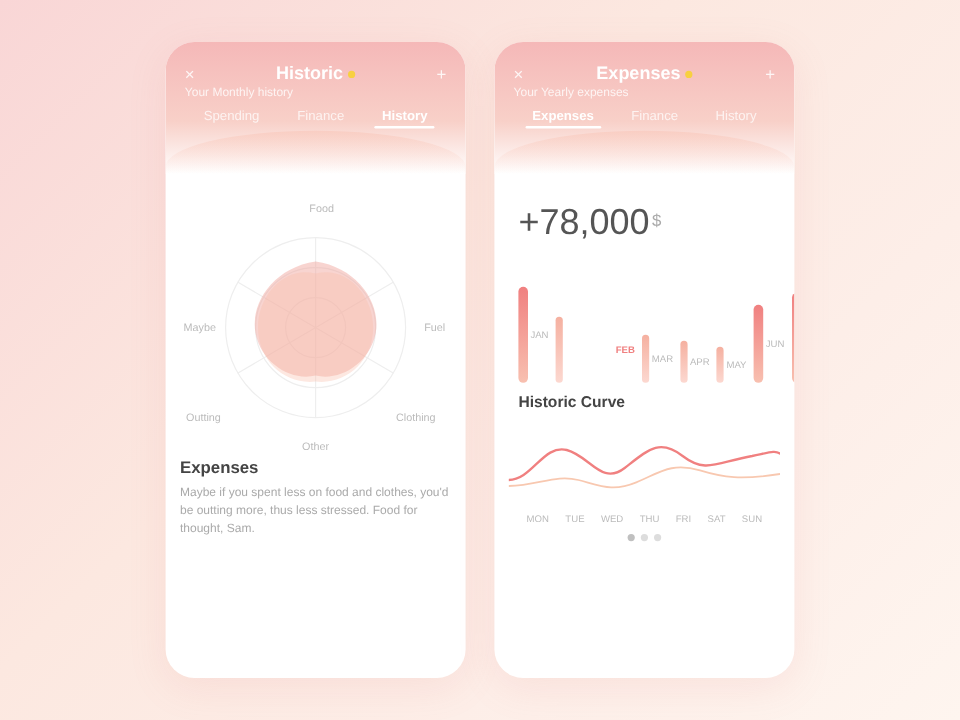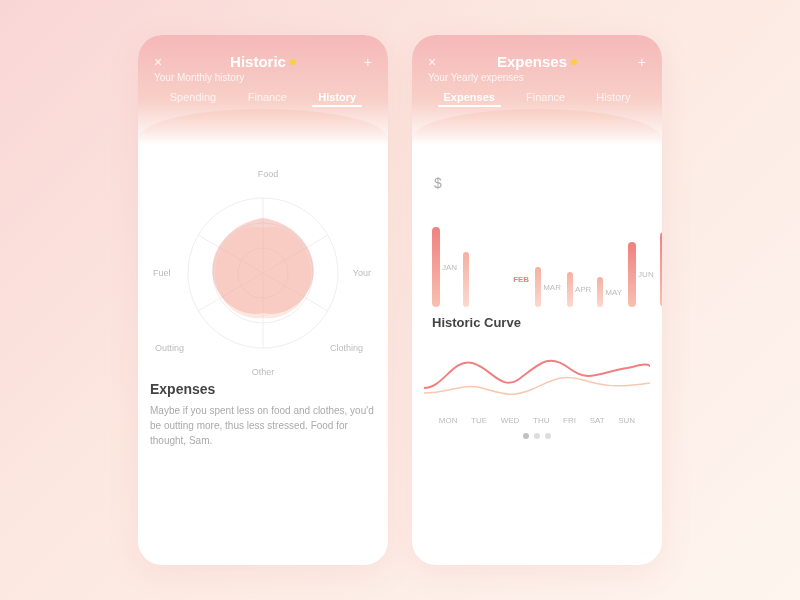--- a/index.html
+++ b/index.html
@@ -266,25 +266,25 @@
     <div class="tabs">
       <span class="tab">Spending</span>
       <span class="tab">Finance</span>
       <span class="tab active">History</span>
     </div>
   </div>
 
   <div class="card-body">
     <div class="radar-container">
       <span class="radar-label label-food">Food</span>
-      <span class="radar-label label-fuel">Your</span>
+      <span class="radar-label label-fuel">Fuel</span>
       <span class="radar-label label-clothing">Clothing</span>
       <span class="radar-label label-other">Other</span>
       <span class="radar-label label-outting">Outting</span>
-      <span class="radar-label label-bills">Fuel</span>
+      <span class="radar-label label-bills">Maybe</span>
 
       
       <svg width="200" height="200" viewBox="0 0 200 200">
 
         <circle cx="100" cy="100" r="75" fill="none" stroke="#eee" stroke-width="1"></circle>
         <circle cx="100" cy="100" r="50" fill="none" stroke="#eee" stroke-width="1"></circle>
         <circle cx="100" cy="100" r="25" fill="none" stroke="#eee" stroke-width="1"></circle>
 
         <line x1="100" y1="25" x2="100" y2="175" stroke="#eee" stroke-width="1"></line>
         <line x1="35" y1="62" x2="165" y2="138" stroke="#eee" stroke-width="1"></line>
@@ -314,20 +314,21 @@
     <div class="header-subtitle">Your Yearly expenses</div>
     <div class="tabs">
       <span class="tab active">Expenses</span>
       <span class="tab">Finance</span>
       <span class="tab">History</span>
     </div>
   </div>
 
   <div class="card-body">
     <div class="bar-amount">
+      <span>+78,000</span>
       <span class="amount-sup">$</span>
     </div>
 
     <div class="bar-chart">
 
       <div class="bar-col">
         <div class="bar" style="height:80px"></div>
         <span class="bar-label">JAN</span>
       </div>
 

